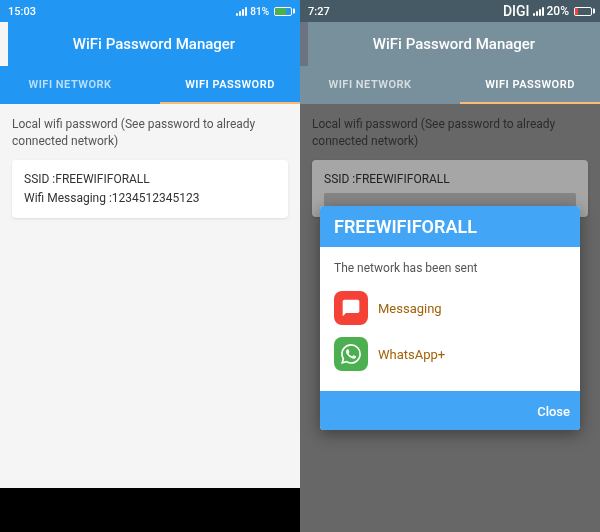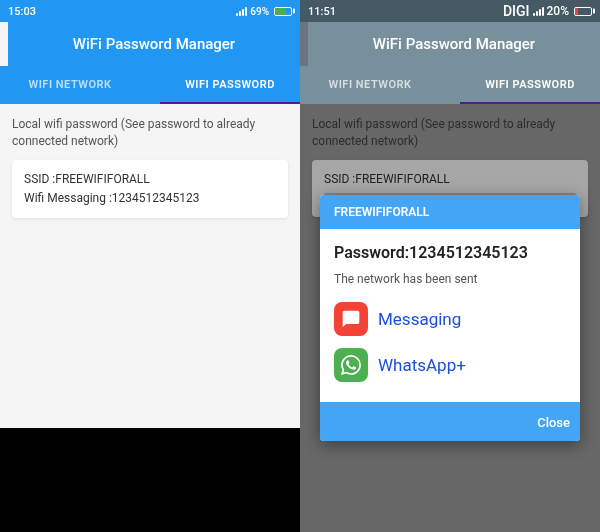--- a/index.html
+++ b/index.html
@@ -8,21 +8,21 @@
       height: 532px;
       display: flex;
       font-family: 'Roboto', Arial, sans-serif;
       background: #000;
       overflow: hidden;
     }
 
     
     .phone-left {
       width: 300px;
-      height: 428px;
+      height: 488px;
       background: #f5f5f5;
       display: flex;
       flex-direction: column;
       position: relative;
     }
 
     
     .phone-right {
       width: 300px;
       height: 532px;
@@ -114,21 +114,21 @@
       justify-content: center;
       color: rgba(255,255,255,0.7);
       font-size: 11px;
       font-weight: 600;
       cursor: pointer;
       letter-spacing: 0.5px;
       border-bottom: 2px solid transparent;
     }
     .tab.active {
       color: white;
-      border-bottom: 2px solid #4c1d95;
+      border-bottom: 2px solid #fdba74;
     }
 
     
     .content {
       flex: 1;
       padding: 12px;
       background: #f5f5f5;
     }
 
     .description-text {
@@ -198,21 +198,21 @@
       border-radius: 4px;
       width: 260px;
       overflow: hidden;
       box-shadow: 0 4px 16px rgba(0,0,0,0.4);
     }
 
     .dialog-header {
       background: #42a5f5;
       padding: 10px 14px;
       color: white;
-      font-size: 12px;
+      font-size: 18px;
       font-weight: 600;
     }
 
     .dialog-body {
       padding: 14px;
     }
 
     .dialog-password {
       font-size: 16px;
       font-weight: 600;
@@ -246,22 +246,22 @@
       flex-shrink: 0;
     }
     .icon-messaging {
       background: #f44336;
     }
     .icon-whatsapp {
       background: #4caf50;
     }
 
     .dialog-app-label {
-      font-size: 17px;
-      color: #1d4ed8;
+      font-size: 13px;
+      color: #a16207;
     }
 
     .dialog-footer {
       background: #42a5f5;
       padding: 10px;
       text-align: right;
       cursor: pointer;
     }
 
     .dialog-close-btn {
@@ -290,21 +290,21 @@
 
   <div class="status-bar">
     <span class="time">15:03</span>
     <div class="icons">
       <div class="signal-bars">
         <div class="signal-bar" style="height:3px;"></div>
         <div class="signal-bar" style="height:5px;"></div>
         <div class="signal-bar" style="height:7px;"></div>
         <div class="signal-bar" style="height:9px;"></div>
       </div>
-      <span style="font-size:10px;">69%</span>
+      <span style="font-size:10px;">81%</span>
       <div class="battery-icon">
         <div class="battery-fill" style="width:69%;"></div>
       </div>
     </div>
   </div>
 
   <div class="app-bar">
     <span>WiFi Password Manager</span>
   </div>
 
@@ -322,21 +322,21 @@
     <div class="wifi-card">
       <p>SSID :FREEWIFIFORALL</p>
       <p>Wifi Messaging :1234512345123</p>
     </div>
   </div>
 </div>
 
 <div class="phone-right">
 
   <div class="status-bar status-bar-right">
-    <span class="time">11:51</span>
+    <span class="time">7:27</span>
     <div class="icons">
       <span style="font-size:14px;">DIGI</span>
       <div class="signal-bars">
         <div class="signal-bar" style="height:3px;"></div>
         <div class="signal-bar" style="height:5px;"></div>
         <div class="signal-bar" style="height:7px;"></div>
         <div class="signal-bar" style="height:9px;"></div>
       </div>
       <span style="font-size:12px;">20%</span>
       <div class="battery-icon">
@@ -366,21 +366,20 @@
     </div>
 
     <div class="dialog-overlay">
       <div class="dialog">
 
         <div class="dialog-header">
           <span>FREEWIFIFORALL</span>
         </div>
 
         <div class="dialog-body">
-          <div class="dialog-password">Password:1234512345123</div>
           <div class="dialog-sent-text">The network has been sent</div>
 
           <div class="dialog-app-item">
             <div class="dialog-app-icon icon-messaging">
               <svg width="20" height="20" viewBox="0 0 24 24" fill="white">
                 <path d="M20 2H4c-1.1 0-2 .9-2 2v18l4-4h14c1.1 0 2-.9 2-2V4c0-1.1-.9-2-2-2z"></path>
               </svg>
             </div>
             <span class="dialog-app-label">Messaging</span>
           </div>

